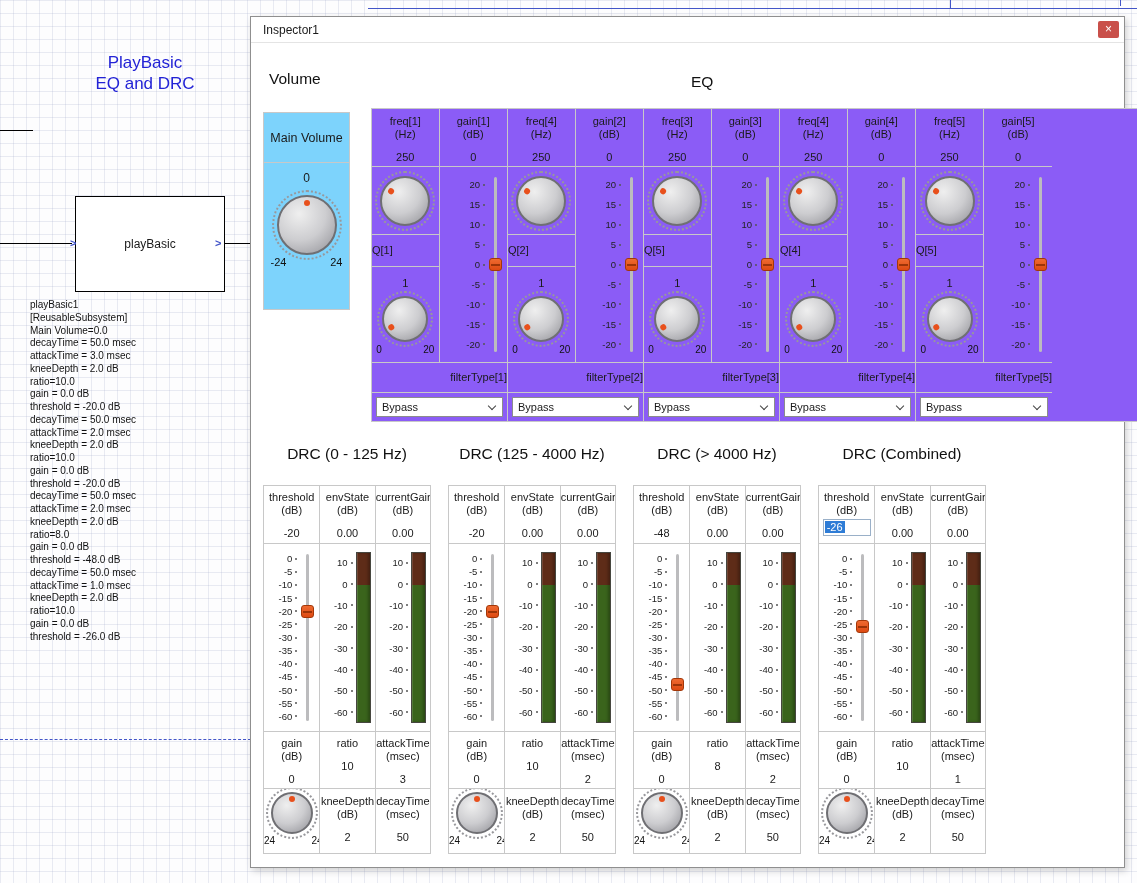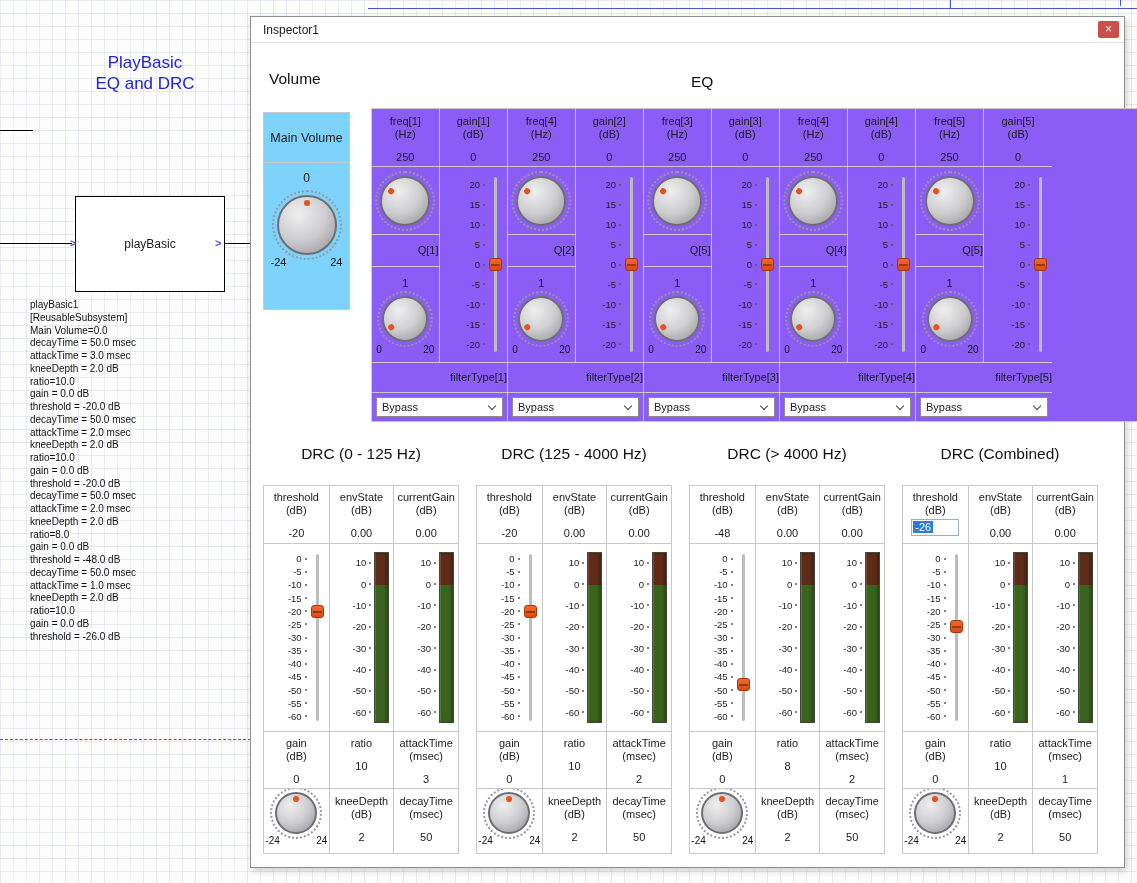--- a/index.html
+++ b/index.html
@@ -98,34 +98,34 @@
   .eq-channel{width:136px;display:grid;grid-template-columns:1fr 1fr;
     grid-template-rows:58px 68px 32px 96px 30px 28px;border-right:1px solid var(--border)}
   .eq-channel:last-of-type{border-right:none}
   .cell{overflow:hidden}
   .eq-fhead{grid-area:1/1;padding-top:6px;border-right:1px solid var(--border);border-bottom:1px solid var(--border)}
   .eq-ghead{grid-area:1/2;padding-top:6px;border-bottom:1px solid var(--border)}
   .eq-fknob{grid-area:2/1;border-right:1px solid var(--border);border-bottom:1px solid var(--border);
     display:flex;align-items:center;justify-content:center}
   .eq-slider{grid-area:2/2/5/3;border-bottom:1px solid var(--border)}
   .eq-qhead{grid-area:3/1;border-right:1px solid var(--border);border-bottom:1px solid var(--border);
-    display:flex;align-items:center;justify-content:flex-end}
+    display:flex;align-items:center;justify-content:flex-start}
   .eq-qknob{grid-area:4/1;border-right:1px solid var(--border);border-bottom:1px solid var(--border)}
   .eq-qknob .knob-wrap{margin-top:6px}
   .eq-flabel{grid-area:5/1/6/3;border-bottom:1px solid var(--border);text-align:right;
     padding-top:8px;font-size:11px}
   .eq-combo{grid-area:6/1/7/3;display:flex;align-items:center}
   .combo{flex:1;margin:0 4px;height:20px;border:1px solid #8c8c8c;background:#fff;display:flex;
     align-items:center;font-size:11px;padding-left:5px;position:relative}
   .combo-arrow{position:absolute;right:7px;top:5px;width:6px;height:6px;border-right:1.6px solid #444;
     border-bottom:1.6px solid #444;transform:rotate(45deg)}
 
   
   .drc-row{position:absolute;left:12px;top:398px;width:851px;display:flex;gap:17px}
-  .drc-panel{width:196px}
+  .drc-panel{width:168px}
   .drc-title{height:44px;font-size:15.5px;text-align:center;padding-top:4px;color:#111}
   .drc-table{display:grid;grid-template-columns:1fr 1fr 1fr;grid-template-rows:57px 188px 57px 65px;
     border:1px solid var(--border);background:#fff}
   .dcell{border-left:1px solid var(--border);border-top:1px solid var(--border);overflow:hidden;padding-top:0}
   .dcell.c1{border-left:none}
   .dcell.r1{border-top:none}
   .dhead{padding-top:5px}
   .thr-val.editing{background:#fff;outline:1px solid #9ab0c8;width:46px;margin:3px auto 0;
     text-align:left;padding:0 1px;height:15px;line-height:14px}
   .tval.sel{background:var(--selection-blue);color:#fff;padding:0 2px}

